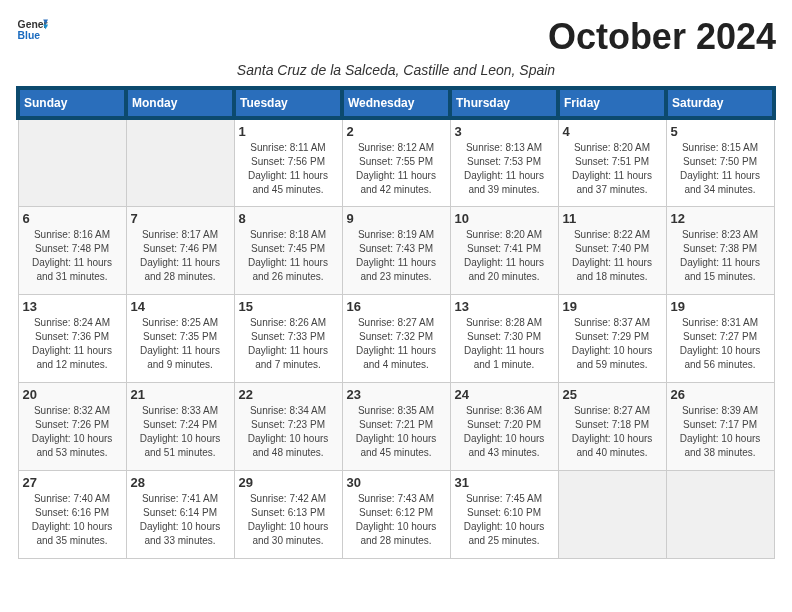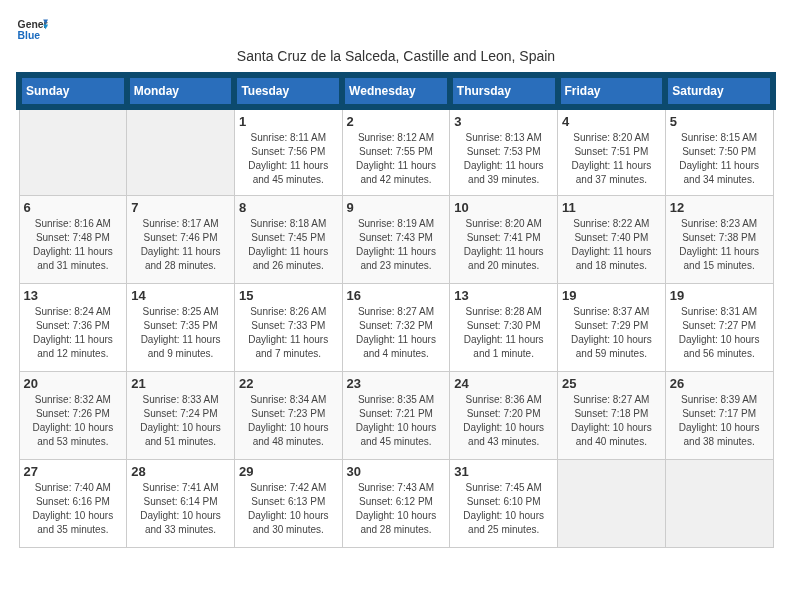--- a/index.html
+++ b/index.html
@@ -30,34 +30,35 @@
       font-weight: bold;
       color: #222;
       text-align: right;
     }
     .subtitle {
       text-align: center;
       font-size: 14px;
       color: #333;
       margin-bottom: 8px;
       font-weight: 500;
+      font-style: italic;
     }
     table {
       width: 100%;
       border-collapse: collapse;
       table-layout: fixed;
     }
     thead tr th {
       background-color: #2a6ebb;
       color: #fff;
       font-size: 12px;
       font-weight: bold;
       padding: 6px 4px;
       text-align: left;
-      border: 6px solid #0c4a6e;
+      border: 4px solid #0c4a6e;
     }
     tbody tr td {
       border: 1px solid #ccc;
       vertical-align: top;
       padding: 4px;
       font-size: 10px;
       color: #333;
       height: 88px;
       background: #fff;
     }
@@ -85,20 +86,21 @@
 
 <div class="header-logo">
   <div class="logo">
     <svg class="logo-icon" viewBox="0 0 40 34">
       <text x="2" y="14" font-size="13" font-weight="bold" fill="#333">General</text>
       <text x="2" y="28" font-size="13" font-weight="bold" fill="#1a6bbf">Blue</text>
       <polygon points="34,4 40,4 37,10" fill="#2a6ebb"></polygon>
       <polygon points="34,10 40,10 37,16" fill="#1a8fd1"></polygon>
     </svg>
   </div>
+  <div class="month-title">October 2024</div>
 </div>
 
 <div class="subtitle">Santa Cruz de la Salceda, Castille and Leon, Spain</div>
 
 <table>
   <thead>
     <tr id="weekday-header">
         <th>Sunday</th>
         <th>Monday</th>
         <th>Tuesday</th>

